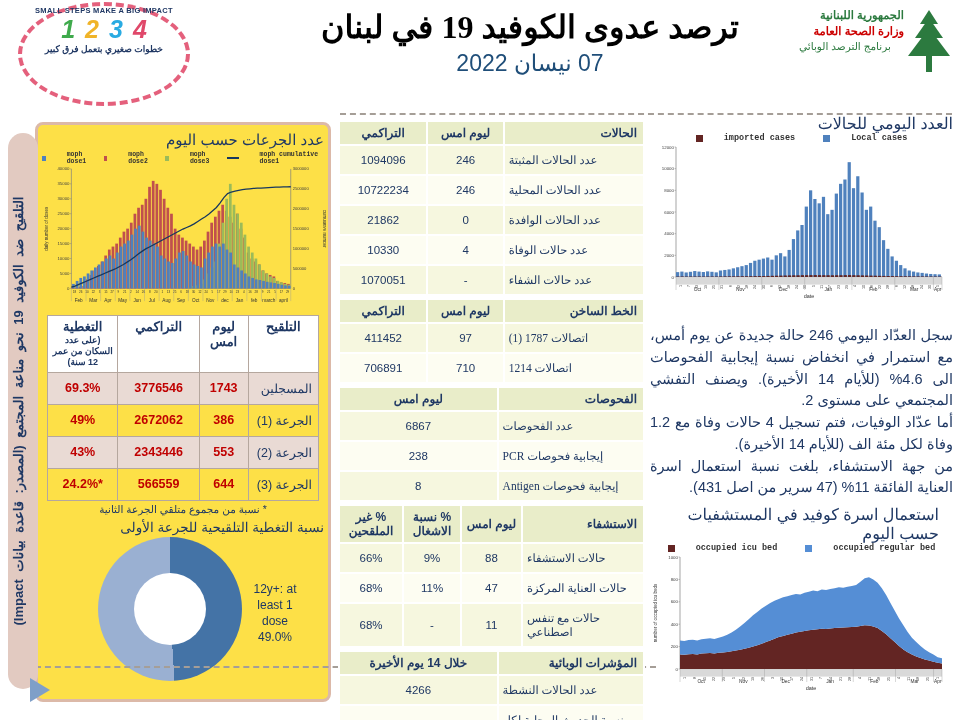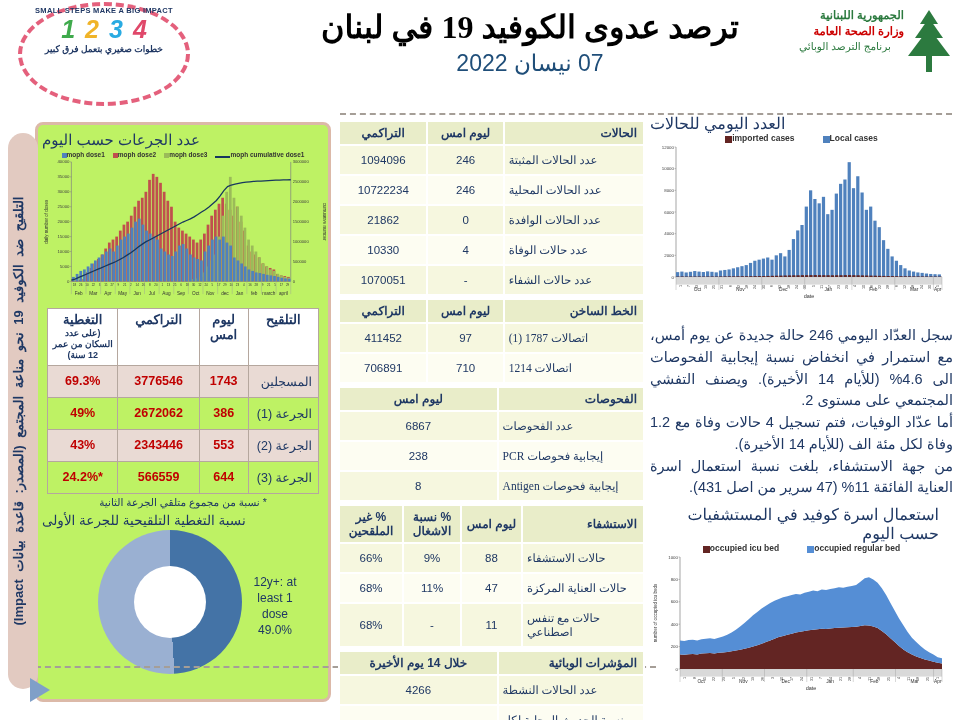--- a/index.html
+++ b/index.html
@@ -28,24 +28,24 @@
   .dash{position:absolute;border-top:2px dashed #a59e97;z-index:5;}
   
   #capsule{position:absolute;left:8px;top:133px;width:30px;height:556px;border-radius:15px;
            background:#e2cac1;z-index:6;}
   #capsule .vert{position:absolute;left:-255px;top:266px;width:540px;height:24px;transform:rotate(-90deg);
            direction:rtl;text-align:center;color:#1f3864;font-weight:bold;font-size:13px;word-spacing:4px;}
   #nav-tri{position:absolute;left:30px;top:678px;width:0;height:0;border-left:20px solid #7f9fc8;
            border-top:12px solid transparent;border-bottom:12px solid transparent;z-index:7;}
   
   #left-panel{position:absolute;left:35px;top:122px;width:296px;height:580px;border:3px solid #dcb9a8;
-              border-radius:8px;box-sizing:border-box;background:#bef264;z-index:2;padding:4px 4px 16px;overflow:hidden;}
-  .chart-title{text-align:left;color:#1f3864;font-size:15px;margin:2px 0 2px;direction:rtl;}
+              border-radius:8px;box-sizing:border-box;background:#fde047;z-index:2;padding:4px 4px 16px;overflow:hidden;}
+  .chart-title{text-align:right;color:#1f3864;font-size:15px;margin:2px 0 2px;direction:rtl;}
   .legend{display:flex;justify-content:center;align-items:center;gap:9px;color:#333;}
-  .legend .item{display:flex;align-items:flex-end;gap:0;font-weight:bold;}
+  .legend .item{display:flex;align-items:center;gap:21px;font-weight:bold;font-family:Liberation Mono, monospace;}
   .legend .sw{display:inline-block;}
   
   #vacc-wrap{margin-top:3px;}
   table.vacc{width:272px;margin:0 auto;border-collapse:collapse;direction:rtl;font-size:12.5px;}
   table.vacc th,table.vacc td{border:1px solid #b5a79e;}
   table.vacc th{color:#1f3864;font-weight:bold;padding:3px 2px;font-size:13px;background:#fff;vertical-align:top;}
   table.vacc th .note{display:block;font-size:9px;font-weight:bold;line-height:1.25;margin-top:1px;}
   table.vacc td{padding:8px 3px;}
   table.vacc td.lbl{color:#1f3864;text-align:right;padding-right:6px;}
   table.vacc td.red{color:#c00000;font-weight:bold;text-align:center;direction:ltr;}

